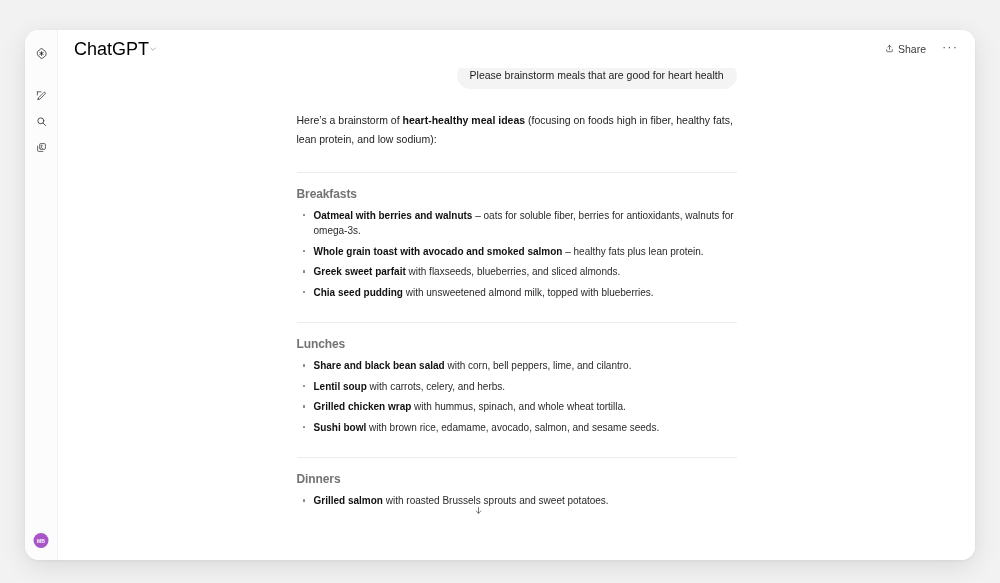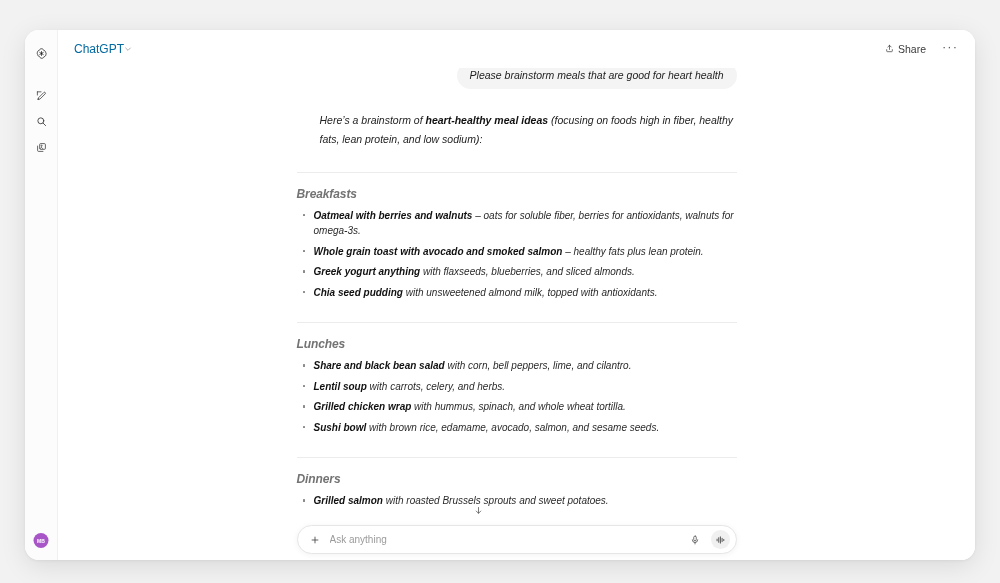--- a/index.html
+++ b/index.html
@@ -86,22 +86,22 @@
     flex-shrink: 0;
     display: flex;
     align-items: center;
     padding: 0 14px 0 10px;
     background: #fff;
     position: relative;
     z-index: 5;
   }
   .brand {
     display: flex; align-items: center; 
-    font-size: 12px;
-    color: #0369a1;
+    font-size: 18px;
+    color: #000000;
     padding: 3px 6px;
     border-radius: 6px;
     cursor: pointer;
   }
   .brand .chev { color: #9a9a9a; display: flex; }
 
   .topbar-right {
     margin-left: auto;
     display: flex;
     align-items: center;
@@ -124,21 +124,20 @@
     letter-spacing: 1px;
     cursor: pointer;
     padding-bottom: 5px;
   }
 
   
   .scroll {
     flex: 1;
     overflow: hidden;
     position: relative;
-    font-style: italic;
   }
   .thread {
     width: 440px;
     margin: 0 auto;
     padding: 0 0 60px 0;
     position: relative;
   }
 
   
   .user-row { display: flex; justify-content: flex-end; margin-top: -6px; }
@@ -151,21 +150,20 @@
     border-radius: 16px;
     max-width: 330px;
   }
 
   
   .assistant { margin-top: 22px; color: #1f1f1f; }
   .para {
     font-size: 10.5px;
     line-height: 1.85;
     color: #232323;
-    margin-left: 23px;
   }
   .para b { font-weight: 700; color: #111; }
 
   hr.sep {
     border: none;
     border-top: 1px solid #ececec;
     margin: 22px 0 14px 0;
   }
 
   h3.section {
@@ -342,22 +340,22 @@
           </div>
 
           <div class="assistant">
             <p class="para"><span>Here’s a brainstorm of </span><b>heart-healthy meal ideas</b><span> (focusing on foods high in fiber, healthy fats, lean protein, and low sodium):</span></p>
 
             <hr class="sep">
             <h3 class="section">Breakfasts</h3>
             <ul class="meals">
               <li><b>Oatmeal with berries and walnuts</b><span> – oats for soluble fiber, berries for antioxidants, walnuts for omega-3s.</span></li>
               <li><b>Whole grain toast with avocado and smoked salmon</b><span> – healthy fats plus lean protein.</span></li>
-              <li><b>Greek yogurt anything</b><span> with flaxseeds, blueberries, and sliced almonds.</span></li>
-              <li><b>Chia seed pudding</b><span> with unsweetened almond milk, topped with antioxidants.</span></li>
+              <li><b>Greek sweet parfait</b><span> with flaxseeds, blueberries, and sliced almonds.</span></li>
+              <li><b>Chia seed pudding</b><span> with unsweetened almond milk, topped with blueberries.</span></li>
             </ul>
 
             <hr class="sep">
             <h3 class="section">Lunches</h3>
             <ul class="meals">
               <li><b>Share and black bean salad</b><span> with corn, bell peppers, lime, and cilantro.</span></li>
               <li><b>Lentil soup</b><span> with carrots, celery, and herbs.</span></li>
               <li><b>Grilled chicken wrap</b><span> with hummus, spinach, and whole wheat tortilla.</span></li>
               <li><b>Sushi bowl</b><span> with brown rice, edamame, avocado, salmon, and sesame seeds.</span></li>
             </ul>
@@ -373,37 +371,17 @@
           <div class="scroll-arrow">
             <svg width="9" height="9" viewBox="0 0 24 24" fill="none" stroke="currentColor" stroke-width="1.8" stroke-linecap="round" stroke-linejoin="round">
               <path d="M12 4v15"></path>
               <path d="M6 13.5l6 6 6-6"></path>
             </svg>
           </div>
         </div>
       </div>
 
       <div class="composer-wrap">
-        <div class="composer">
-          <div class="plus-btn">
-            <svg width="10" height="10" viewBox="0 0 24 24" fill="none" stroke="currentColor" stroke-width="2" stroke-linecap="round">
-              <path d="M12 5v14M5 12h14"></path>
-            </svg>
-          </div>
-          <input class="ask-input" type="text" placeholder="Ask anything" value="" style="">
-          <div class="mic-btn">
-            <svg width="10" height="10" viewBox="0 0 24 24" fill="none" stroke="currentColor" stroke-width="1.7" stroke-linecap="round">
-              <rect x="9" y="2.5" width="6" height="11.5" rx="3"></rect>
-              <path d="M5.5 11.5a6.5 6.5 0 0 0 13 0"></path>
-              <path d="M12 18v3.5"></path>
-            </svg>
-          </div>
-          <div class="wave-btn">
-            <svg width="10" height="10" viewBox="0 0 24 24" fill="none" stroke="currentColor" stroke-width="1.9" stroke-linecap="round">
-              <path d="M5 10v4M9 6.5v11M13 4.5v15M17 8v8M21 10.5v3"></path>
-            </svg>
-          </div>
-        </div>
       </div>
 
     </div>
   </div>
 </div>
 
 </body></html>

